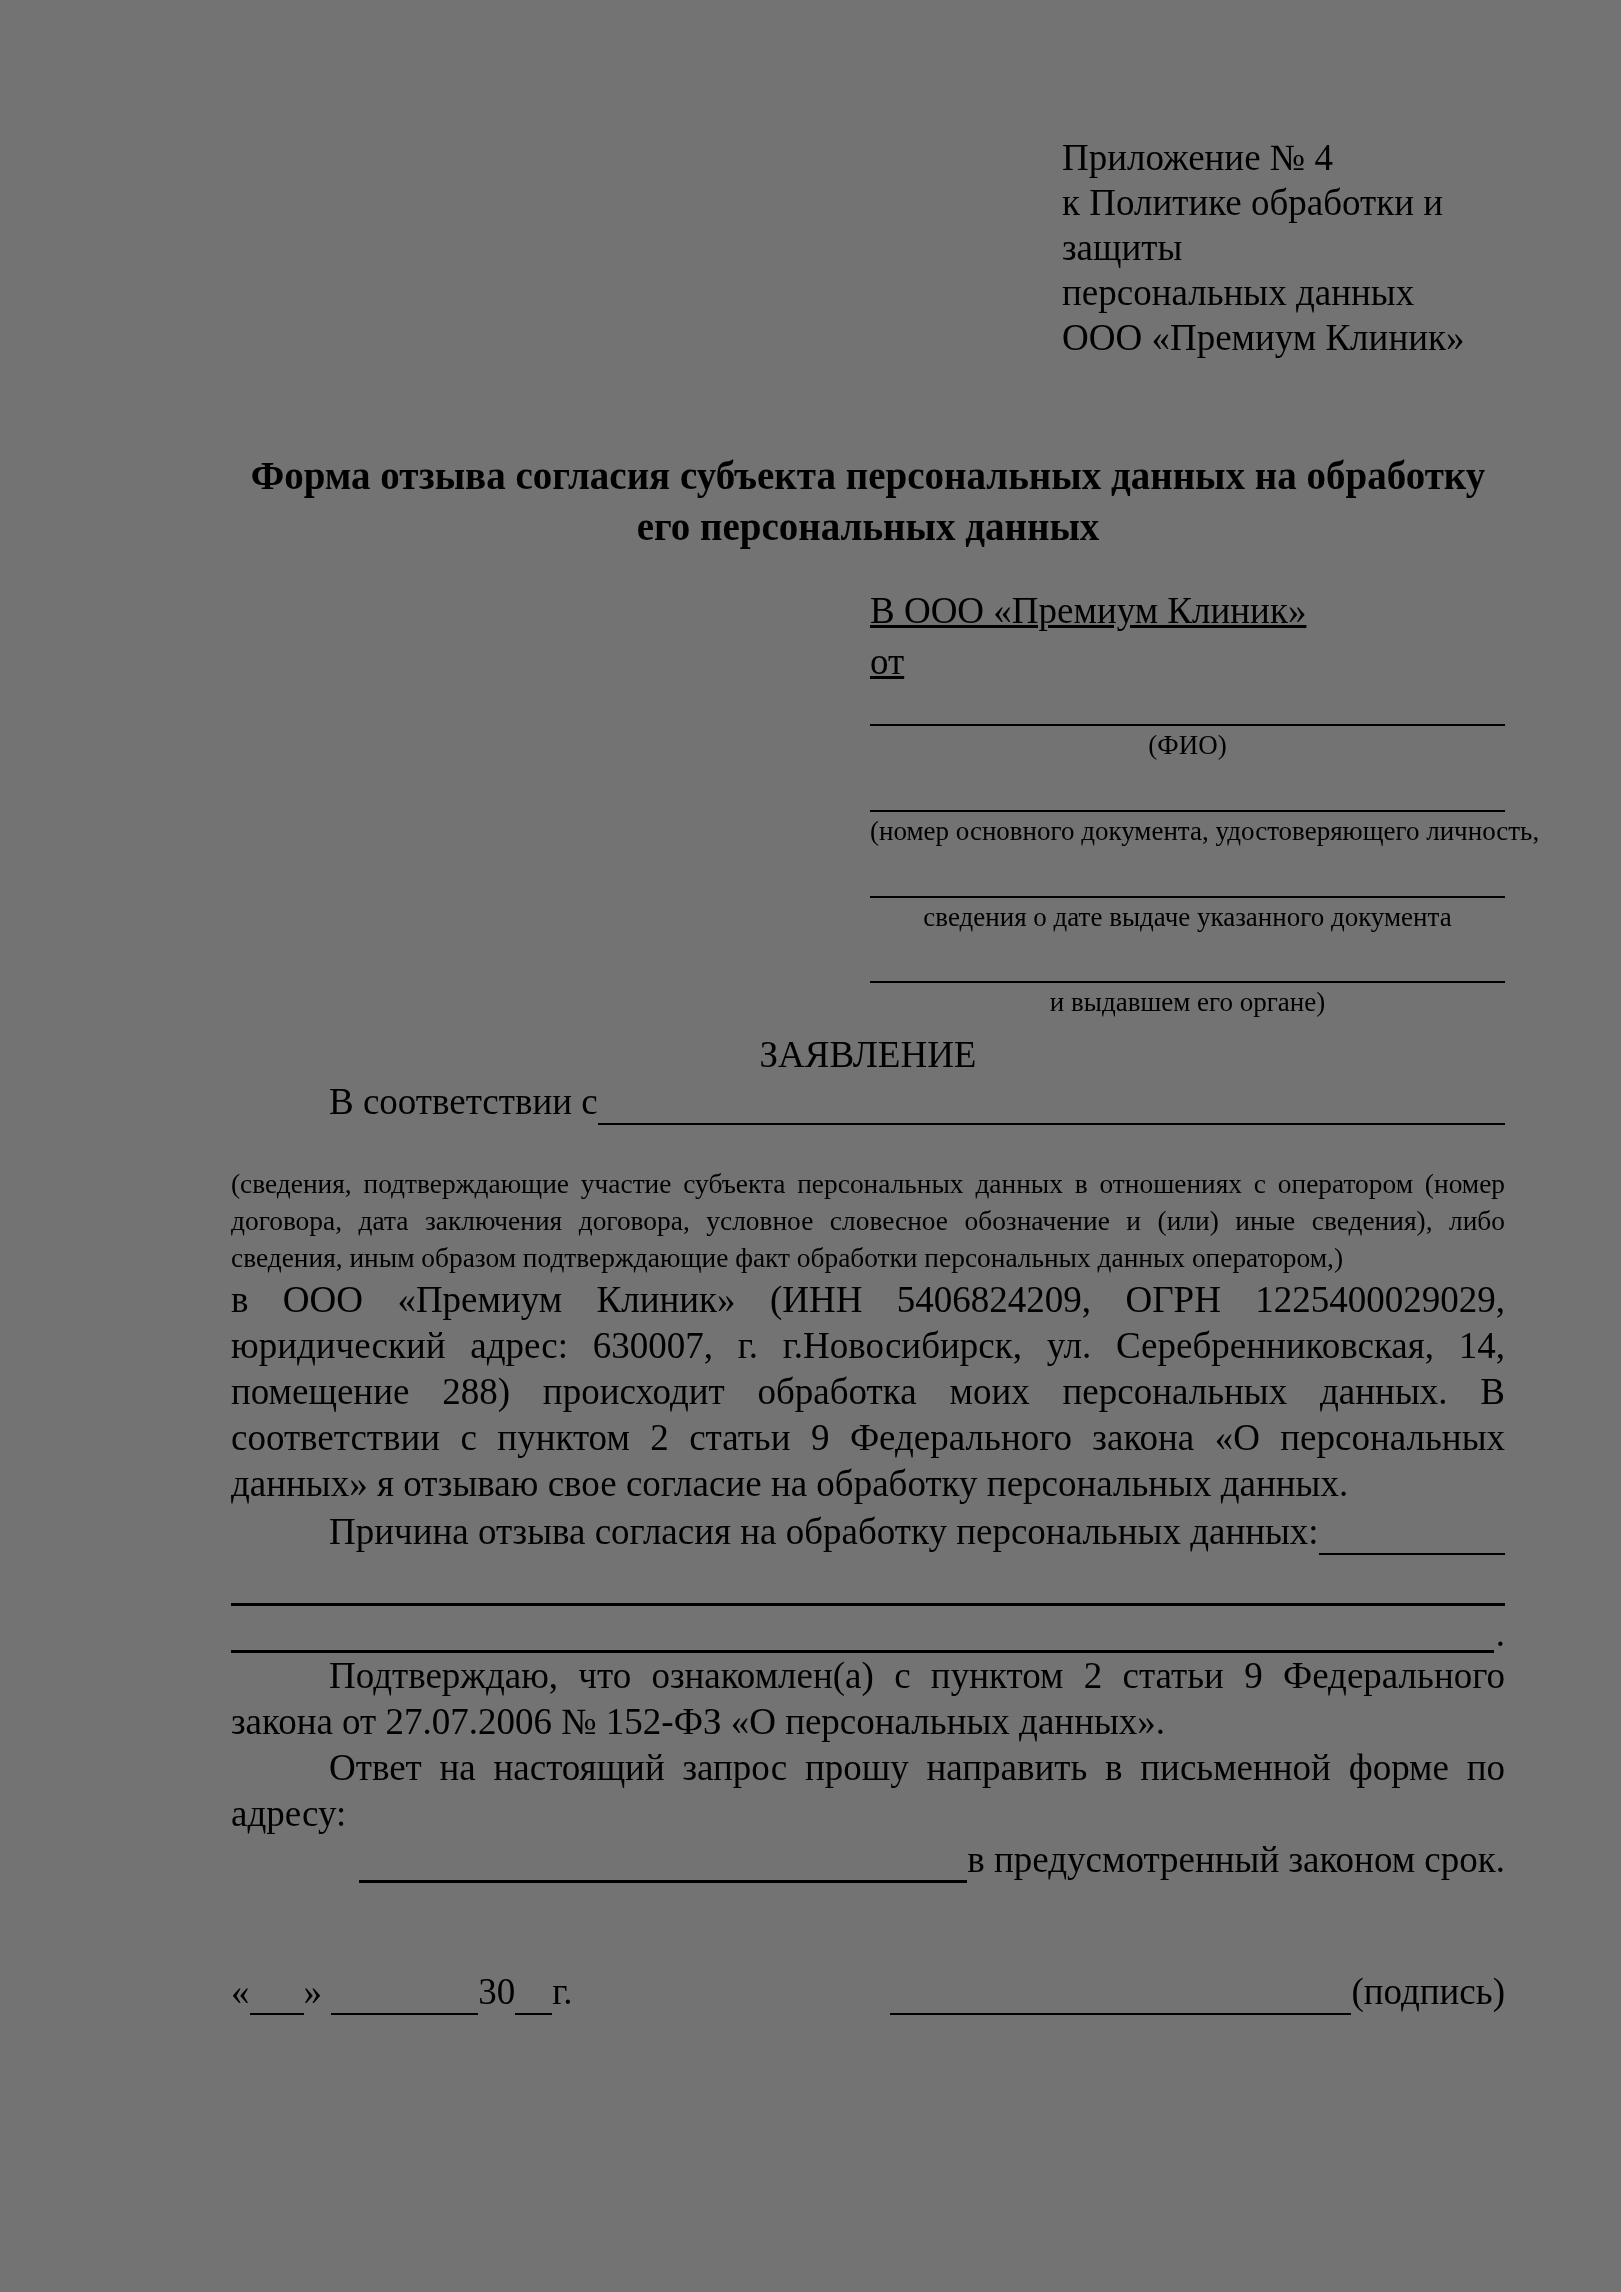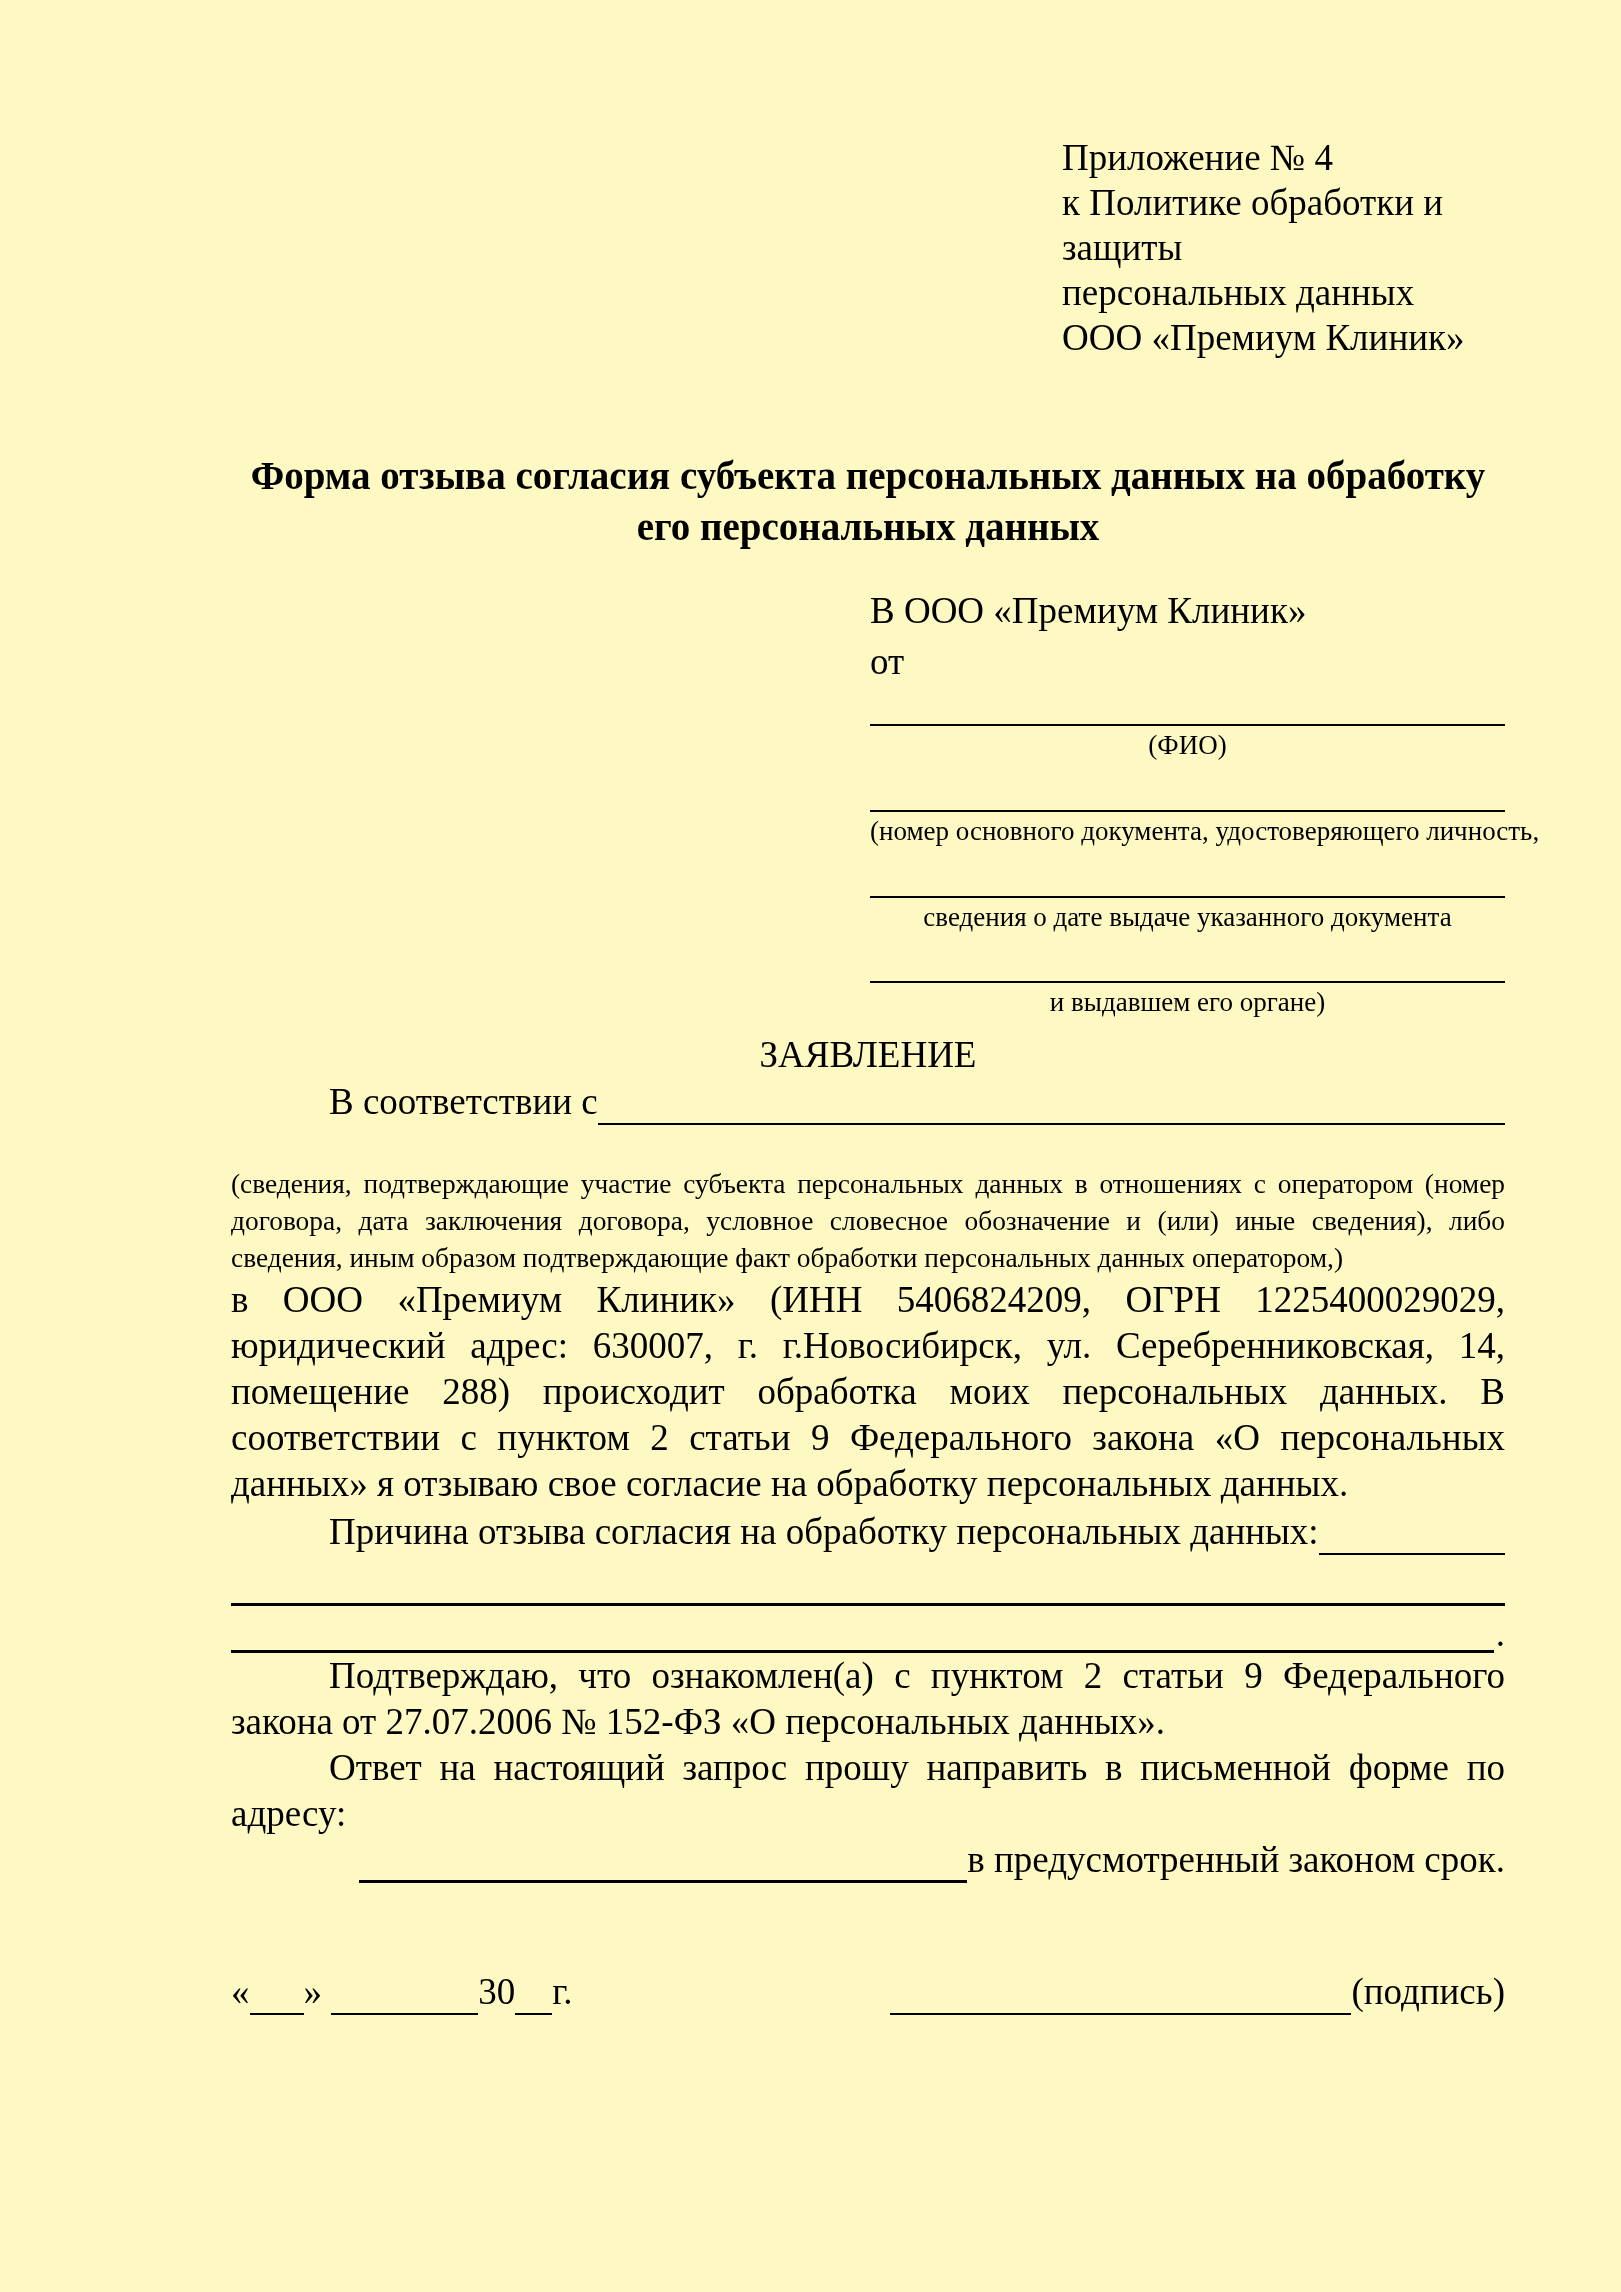--- a/index.html
+++ b/index.html
@@ -1,41 +1,41 @@
 <!DOCTYPE html>
 <html><head>
 <meta charset="utf-8">
 <style>
   * { margin: 0; padding: 0; box-sizing: border-box; }
   html, body { background: #ffffff; }
   .page {
     position: relative;
     width: 1621px;
     height: 2293px;
-    background: #fef9c3;
+    background: #737373;
     color: #000000;
     font-family: "Liberation Serif", "DejaVu Serif", serif;
     font-size: 37px;
     line-height: 46px;
     padding: 135px 116px 78px 231px; 
     overflow: hidden;
   }
   
   .appendix { width: 443px; margin-left: auto; line-height: 45px; }
   
   .title {
     margin-top: 90px;
     text-align: center;
     font-weight: bold;
     font-size: 39px;
     line-height: 51px;
   }
   
   .addressee { width: 635px; margin-left: auto; margin-top: 33px; }
-  .addressee .addr-to, .addressee .addr-from { line-height: 51px; }
+  .addressee .addr-to, .addressee .addr-from { line-height: 51px; text-decoration: underline; }
   .field .wline { height: 39px; border-bottom: 2.9px solid #000; }
   .field .flabel {
     text-align: center;
     font-size: 27px;
     line-height: 31px;
     padding-top: 4px;
     margin-bottom: 11.8px;
     white-space: nowrap;
   }
   

